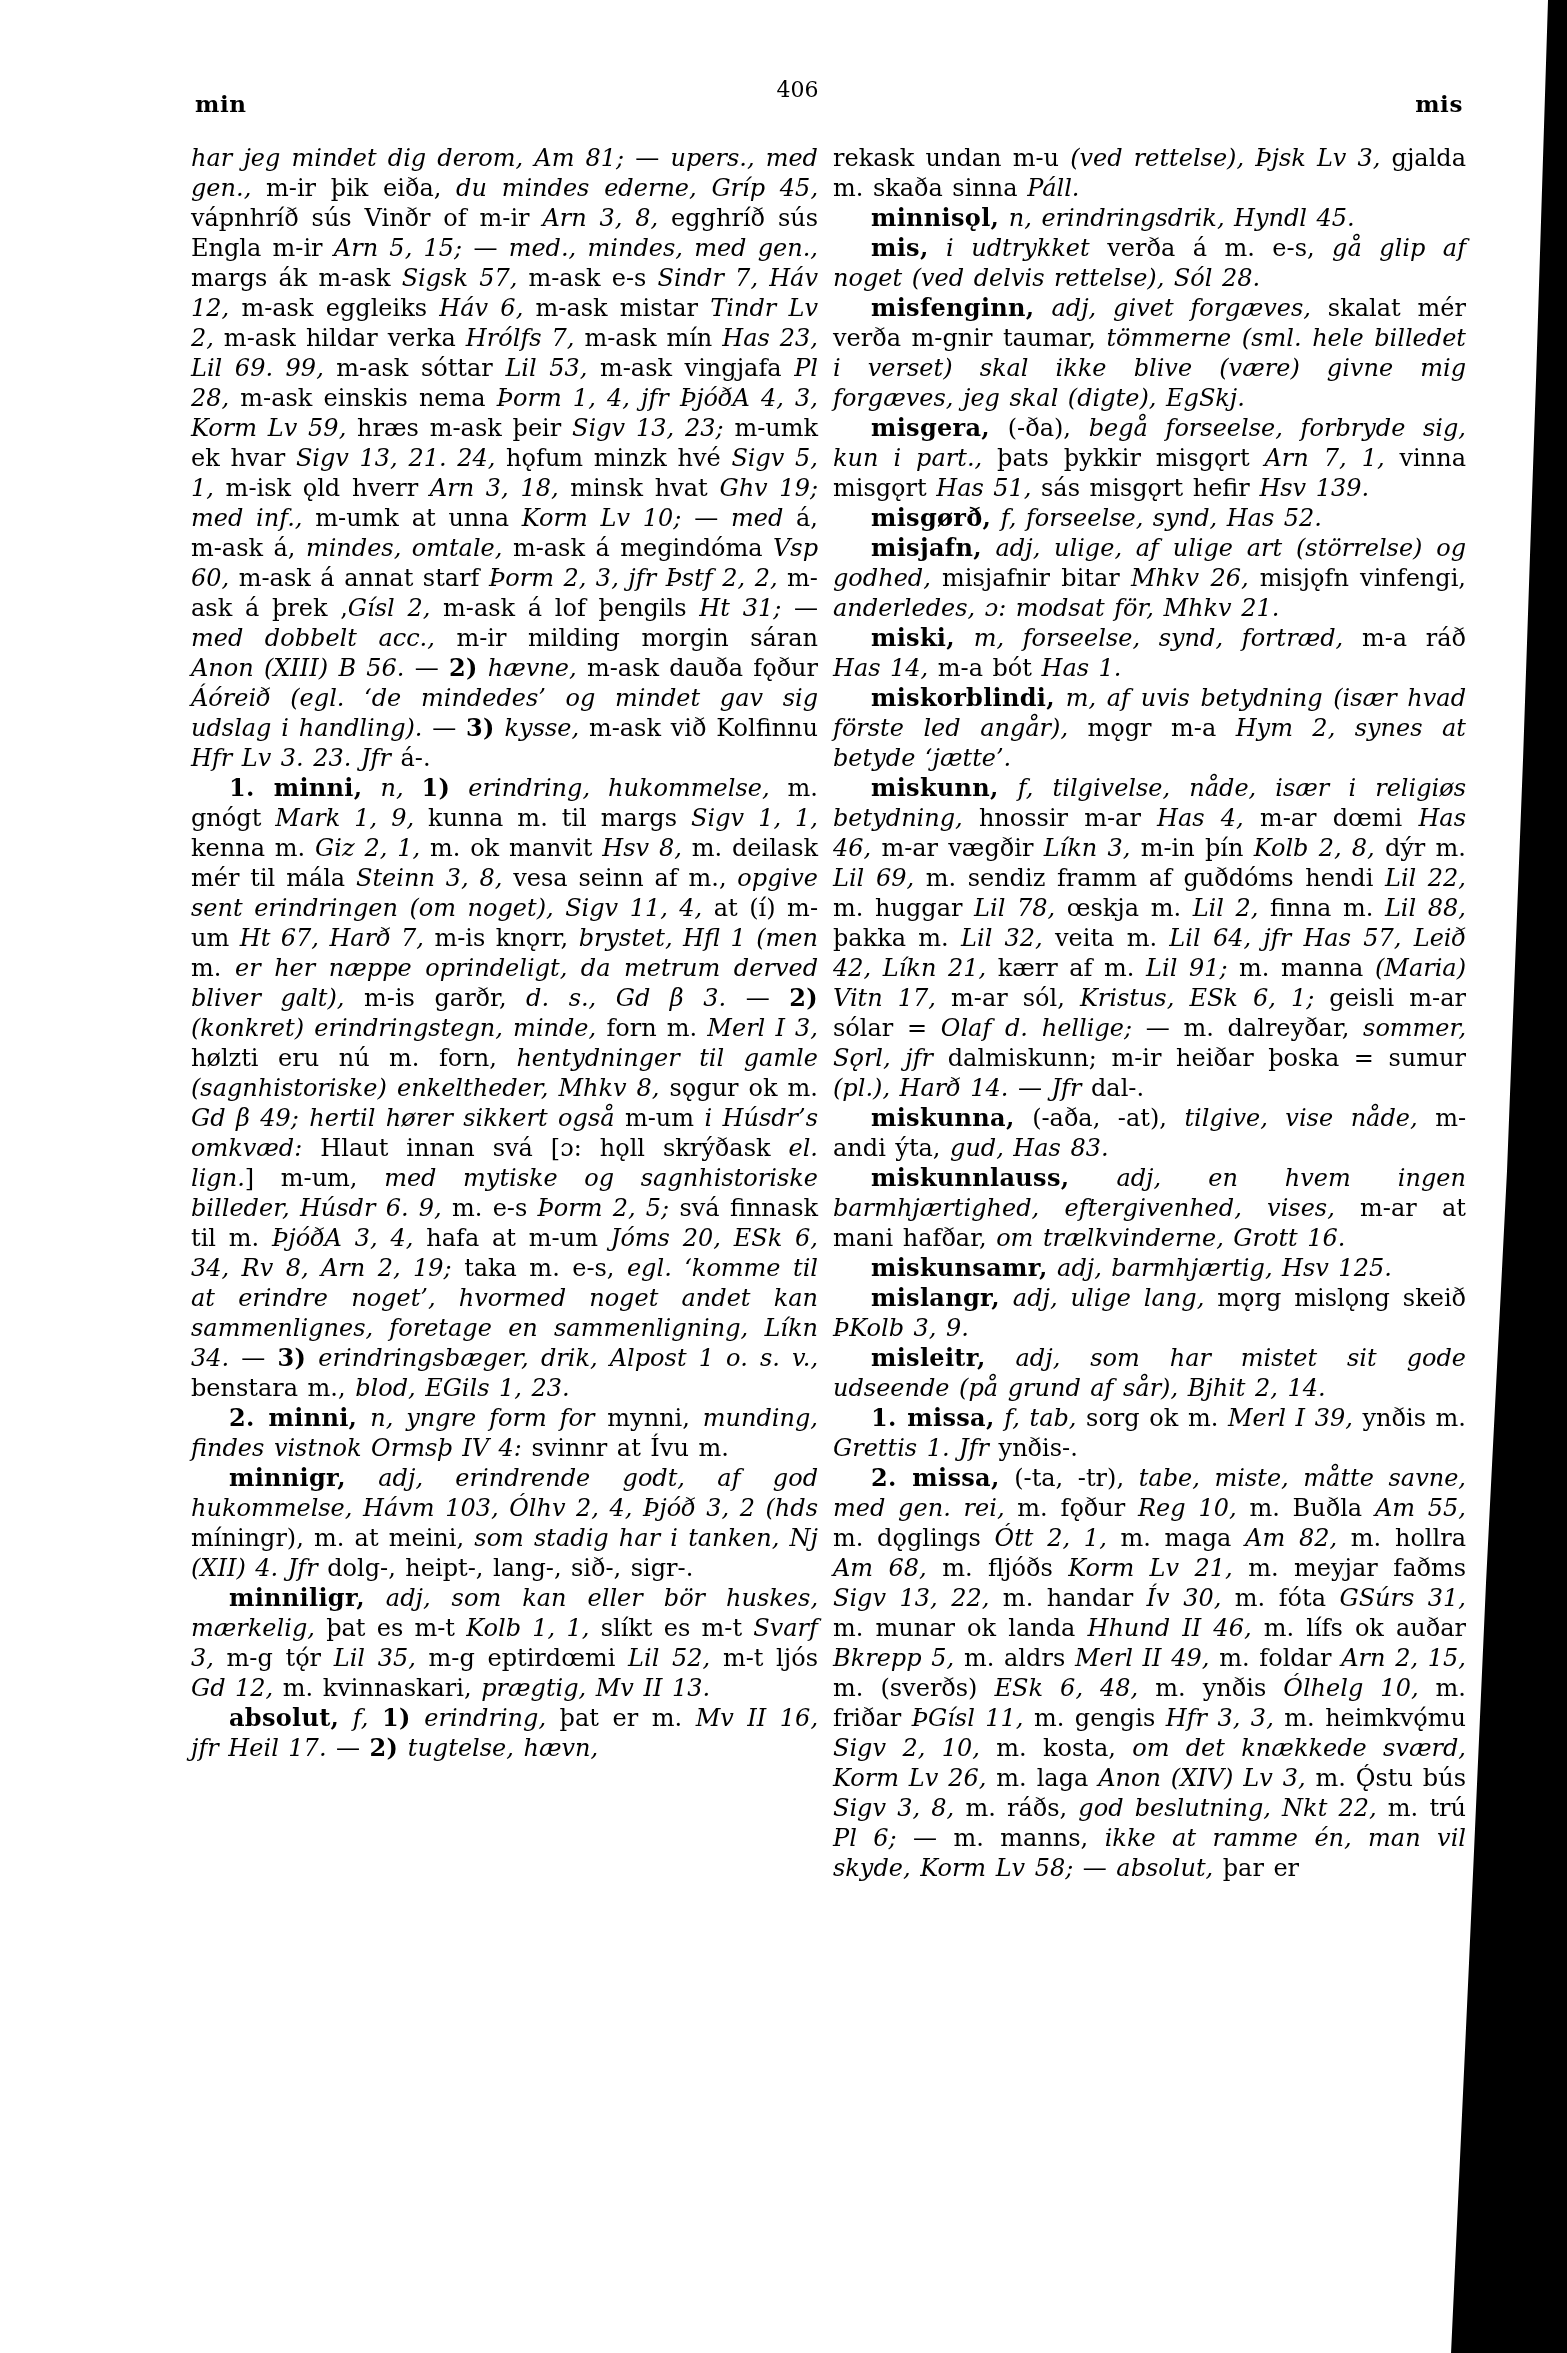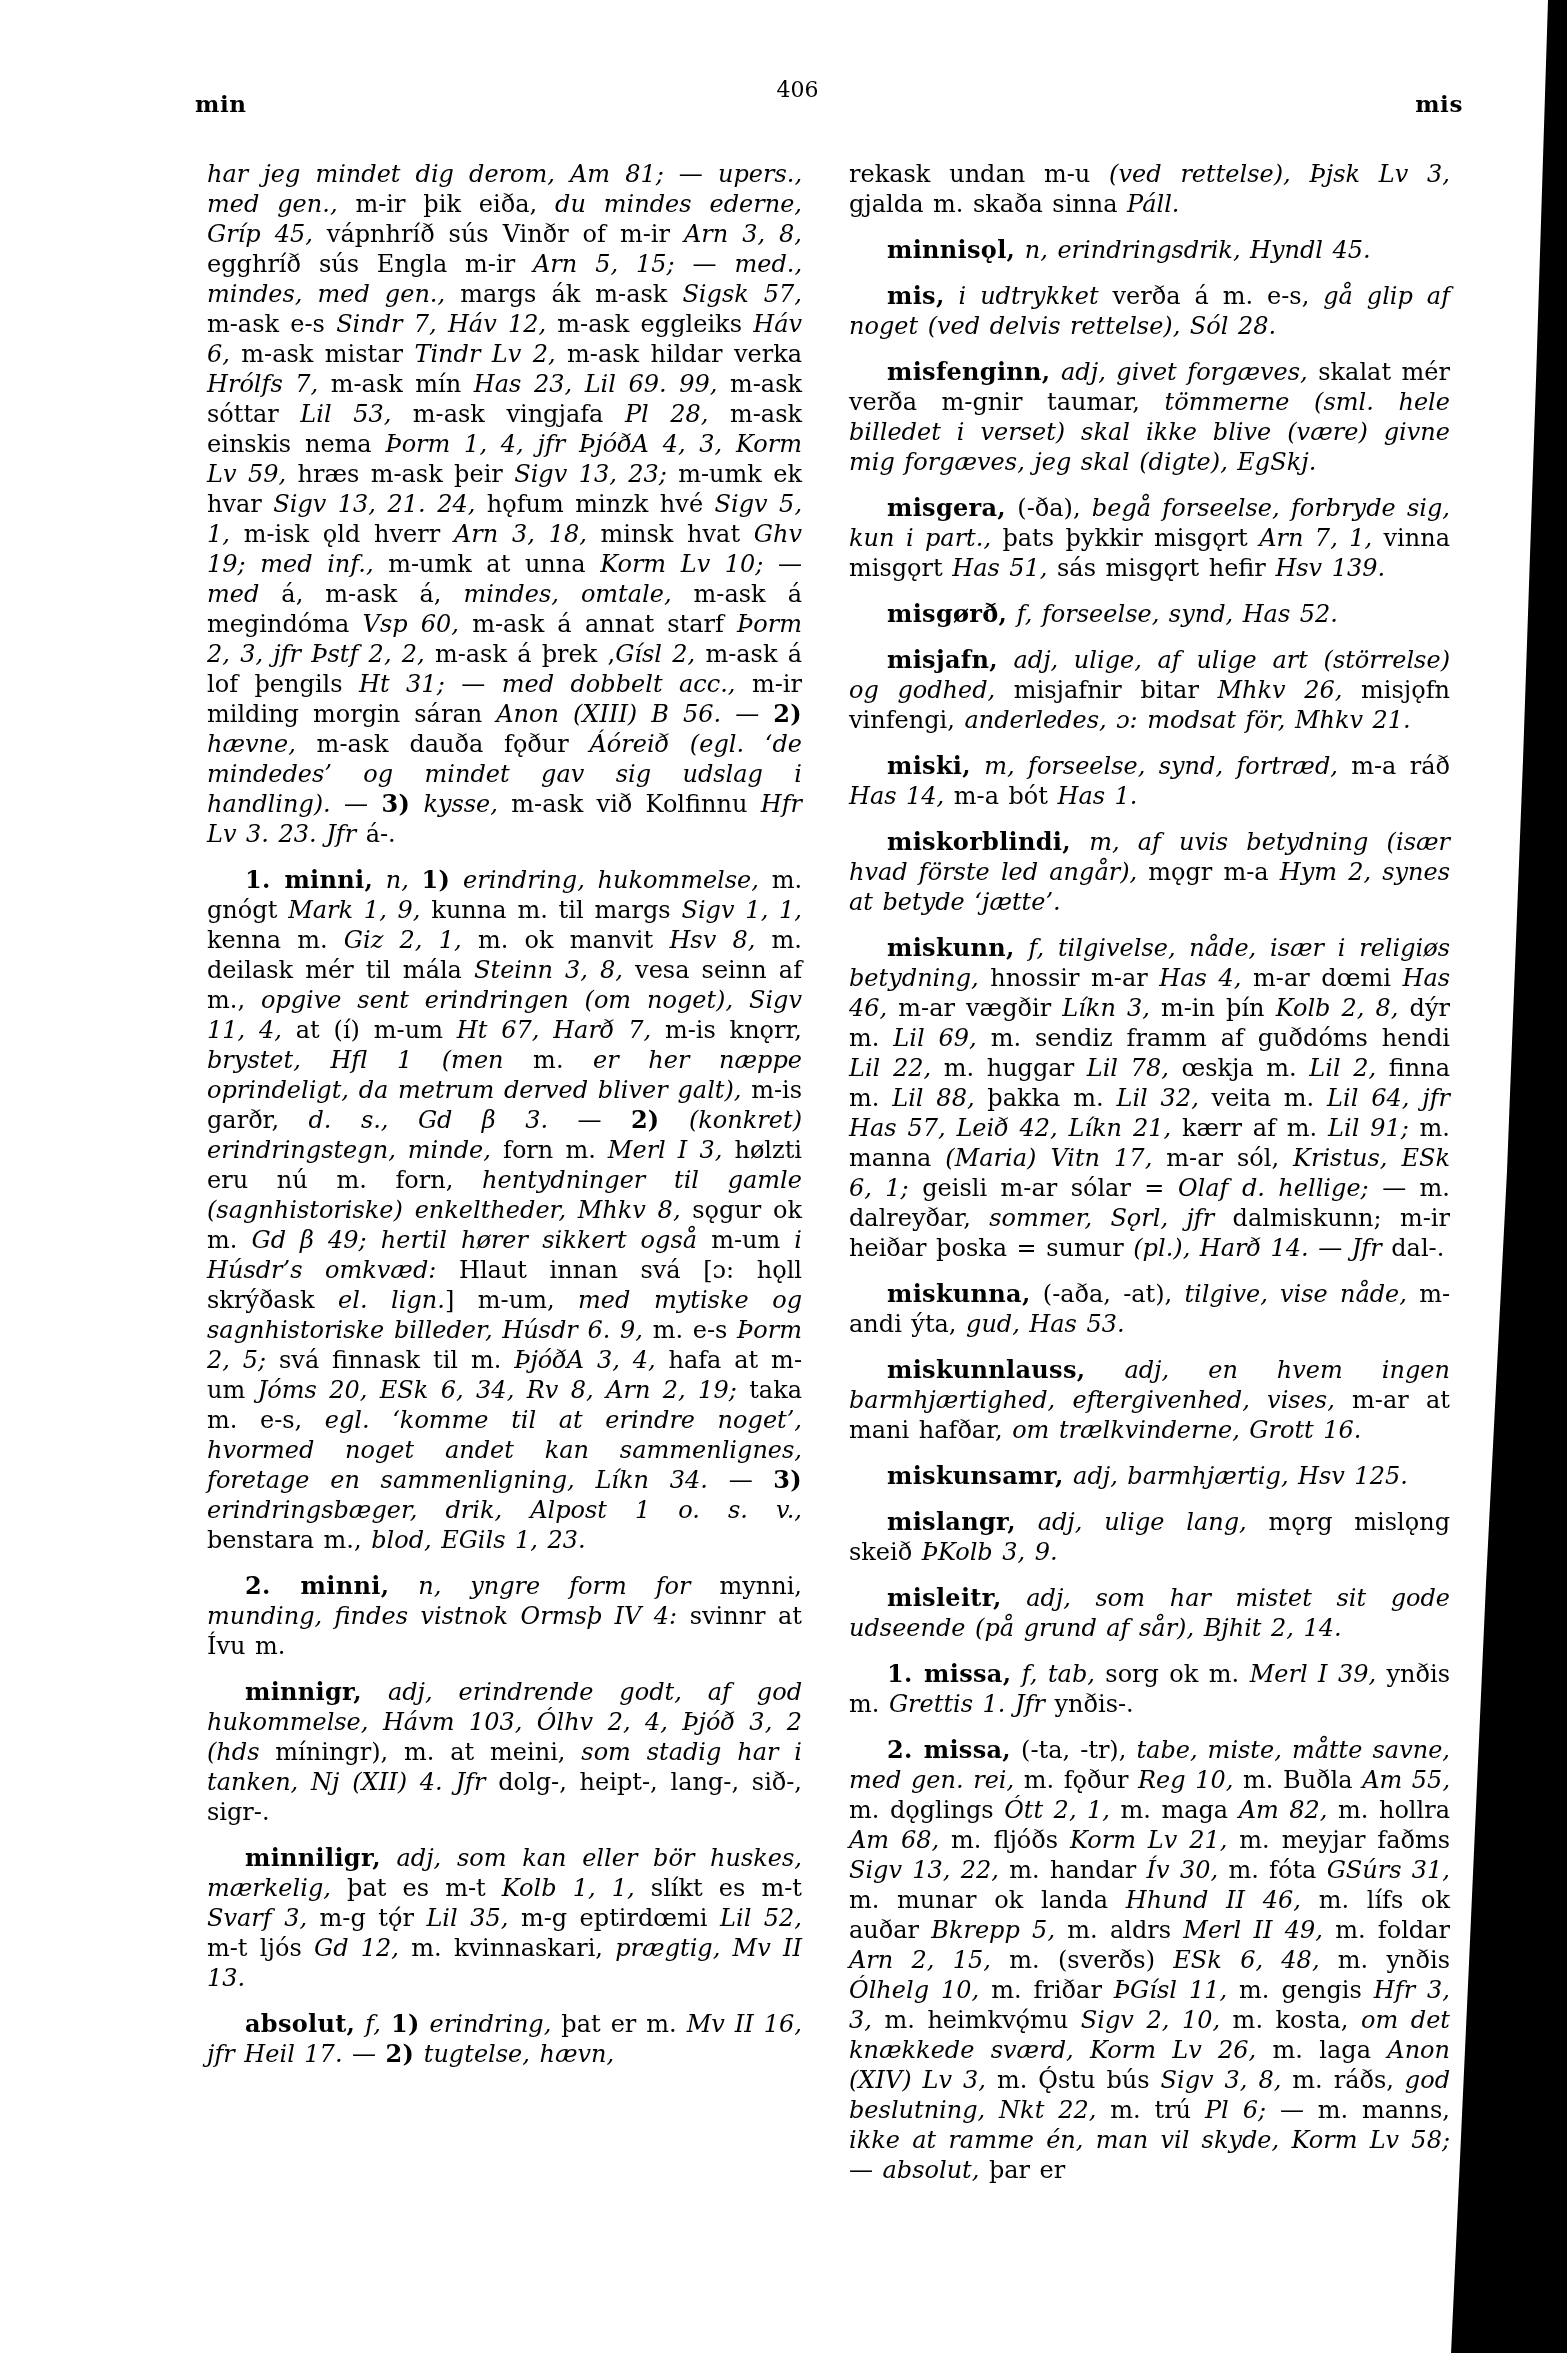--- a/index.html
+++ b/index.html
@@ -34,21 +34,21 @@
   .col {
     position: absolute;
     top: 143px;
     font-size: 24px;
     line-height: 30px;
     text-align: justify;
     word-spacing: 1.9px;
   }
   .col-left  { left: 191px;  width: 627px;  }
   .col-right { left: 833px; width: 633px; }
-  p.entry { margin: 16px; padding: 0; }
+  p.entry { margin: 0; padding: 0; }
   p.entry.indent { text-indent: 38px; }
   p.entry b { font-weight: 700; letter-spacing: 0.3px; }
   p.entry i { font-style: italic; }
   
   .scan-edge {
     position: absolute;
     top: 0;
     left: 1444px;
     width: 124px;
     height: 2354px;
@@ -78,21 +78,21 @@
       <p class="entry">rekask undan m-u <i>(ved rettelse), Þjsk Lv 3,</i> gjalda m. skaða sinna <i>Páll.</i></p>
       <p class="entry indent"><b>minnisǫl,</b> <i>n, erindringsdrik, Hyndl 45.</i></p>
       <p class="entry indent"><b>mis,</b> <i>i udtrykket</i> verða á m. e-s, <i>gå glip af noget (ved delvis rettelse), Sól 28.</i></p>
       <p class="entry indent"><b>misfenginn,</b> <i>adj, givet forgæves,</i> skalat mér verða m-gnir taumar, <i>tömmerne (sml. hele billedet i verset) skal ikke blive (være) givne mig forgæves, jeg skal (digte), EgSkj.</i></p>
       <p class="entry indent"><b>misgera,</b> (-ða), <i>begå forseelse, forbryde sig, kun i part.,</i> þats þykkir misgǫrt <i>Arn 7, 1,</i> vinna misgǫrt <i>Has 51,</i> sás misgǫrt hefir <i>Hsv 139.</i></p>
       <p class="entry indent"><b>misgørð,</b> <i>f, forseelse, synd, Has 52.</i></p>
       <p class="entry indent"><b>misjafn,</b> <i>adj, ulige, af ulige art (störrelse) og godhed,</i> misjafnir bitar <i>Mhkv 26,</i> misjǫfn vinfengi, <i>anderledes, ɔ: modsat för, Mhkv 21.</i></p>
       <p class="entry indent"><b>miski,</b> <i>m, forseelse, synd, fortræd,</i> m-a ráð <i>Has 14,</i> m-a bót <i>Has 1.</i></p>
       <p class="entry indent"><b>miskorblindi,</b> <i>m, af uvis betydning (især hvad förste led angår),</i> mǫgr m-a <i>Hym 2, synes at betyde ‘jætte’.</i></p>
       <p class="entry indent"><b>miskunn,</b> <i>f, tilgivelse, nåde, især i religiøs betydning,</i> hnossir m-ar <i>Has 4,</i> m-ar dœmi <i>Has 46,</i> m-ar vægðir <i>Líkn 3,</i> m-in þín <i>Kolb 2, 8,</i> dýr m. <i>Lil 69,</i> m. sendiz framm af guðdóms hendi <i>Lil 22,</i> m. huggar <i>Lil 78,</i> œskja m. <i>Lil 2,</i> finna m. <i>Lil 88,</i> þakka m. <i>Lil 32,</i> veita m. <i>Lil 64, jfr Has 57, Leið 42, Líkn 21,</i> kærr af m. <i>Lil 91;</i> m. manna <i>(Maria) Vitn 17,</i> m-ar sól, <i>Kristus, ESk 6, 1;</i> geisli m-ar sólar = <i>Olaf d. hellige;</i> — m. dalreyðar, <i>sommer, Sǫrl, jfr</i> dalmiskunn; m-ir heiðar þoska = sumur <i>(pl.), Harð 14.</i> — <i>Jfr</i> dal-.</p>
-      <p class="entry indent"><b>miskunna,</b> (-aða, -at), <i>tilgive, vise nåde,</i> m-andi ýta, <i>gud, Has 53.</i></p>
+      <p class="entry indent"><b>miskunna,</b> (-aða, -at), <i>tilgive, vise nåde,</i> m-andi ýta, <i>gud, Has 83.</i></p>
       <p class="entry indent"><b>miskunnlauss,</b> <i>adj, en hvem ingen barmhjærtighed, eftergivenhed, vises,</i> m-ar at mani hafðar, <i>om trælkvinderne, Grott 16.</i></p>
       <p class="entry indent"><b>miskunsamr,</b> <i>adj, barmhjærtig, Hsv 125.</i></p>
       <p class="entry indent"><b>mislangr,</b> <i>adj, ulige lang,</i> mǫrg mislǫng skeið <i>ÞKolb 3, 9.</i></p>
       <p class="entry indent"><b>misleitr,</b> <i>adj, som har mistet sit gode udseende (på grund af sår), Bjhit 2, 14.</i></p>
       <p class="entry indent"><b>1. missa,</b> <i>f, tab,</i> sorg ok m. <i>Merl I 39,</i> ynðis m. <i>Grettis 1. Jfr</i> ynðis-.</p>
       <p class="entry indent"><b>2. missa,</b> (-ta, -tr), <i>tabe, miste, måtte savne, med gen. rei,</i> m. fǫður <i>Reg 10,</i> m. Buðla <i>Am 55,</i> m. dǫglings <i>Ótt 2, 1,</i> m. maga <i>Am 82,</i> m. hollra <i>Am 68,</i> m. fljóðs <i>Korm Lv 21,</i> m. meyjar faðms <i>Sigv 13, 22,</i> m. handar <i>Ív 30,</i> m. fóta <i>GSúrs 31,</i> m. munar ok landa <i>Hhund II 46,</i> m. lífs ok auðar <i>Bkrepp 5,</i> m. aldrs <i>Merl II 49,</i> m. foldar <i>Arn 2, 15,</i> m. (sverðs) <i>ESk 6, 48,</i> m. ynðis <i>Ólhelg 10,</i> m. friðar <i>ÞGísl 11,</i> m. gengis <i>Hfr 3, 3,</i> m. heimkvǫ́mu <i>Sigv 2, 10,</i> m. kosta, <i>om det knækkede sværd, Korm Lv 26,</i> m. laga <i>Anon (XIV) Lv 3,</i> m. Ǫ́stu bús <i>Sigv 3, 8,</i> m. ráðs, <i>god beslutning, Nkt 22,</i> m. trú <i>Pl 6;</i> — m. manns, <i>ikke at ramme én, man vil skyde, Korm Lv 58;</i> — <i>absolut,</i> þar er</p>
     </div>
 </div>
 
 

